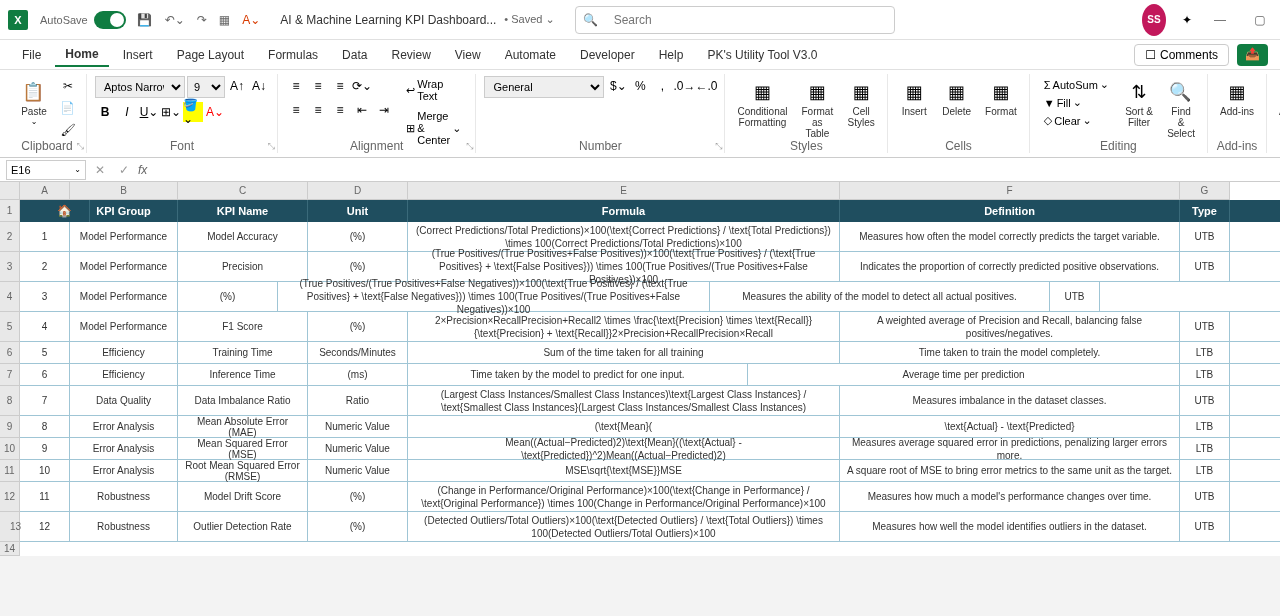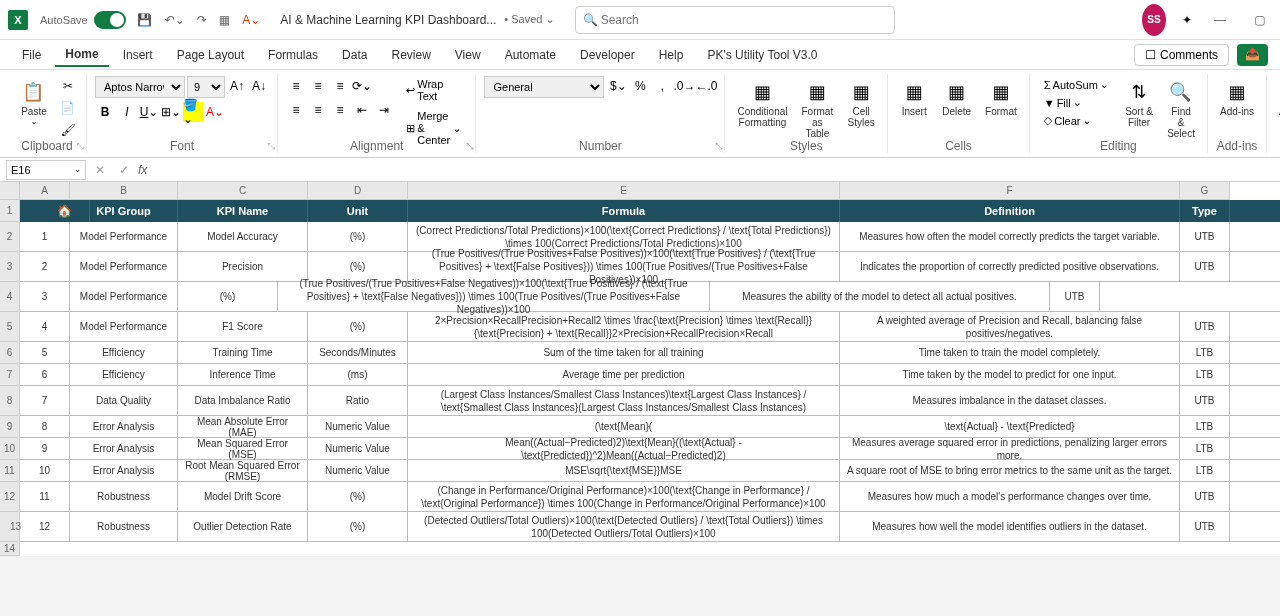--- a/index.html
+++ b/index.html
@@ -7,21 +7,21 @@
     
     .title-bar { height: 40px; background: #fff; display: flex; align-items: center; padding: 0 8px; border-bottom: 1px solid #e0e0e0; }
     .app-icon { width: 20px; height: 20px; background: #107c41; display: flex; align-items: center; justify-content: center; color: white; font-weight: bold; font-size: 11px; border-radius: 2px; }
     .autosave-label { margin-left: 12px; color: #666; font-size: 11px; }
     .toggle { margin-left: 6px; width: 32px; height: 18px; background: #107c41; border-radius: 9px; position: relative; }
     .toggle::after { content: ''; position: absolute; right: 2px; top: 2px; width: 14px; height: 14px; background: white; border-radius: 50%; }
     .title-icon { margin-left: 12px; color: #666; cursor: pointer; }
     .doc-title { margin-left: 20px; color: #333; font-size: 12px; }
     .saved-label { margin-left: 8px; color: #666; font-size: 11px; }
     .search-box { margin-left: 20px; flex: 1; max-width: 320px; height: 28px; border: 1px solid #ccc; border-radius: 4px; display: flex; align-items: center; padding: 0 8px; background: #fff; }
-    .search-box input { border: none; outline: none; flex: 1; margin-left: 2px; font-size: 12px; }
+    .search-box input { border: none; outline: none; flex: 1; margin-left: 15px; font-size: 12px; }
     .title-right { margin-left: auto; display: flex; align-items: center; gap: 16px; }
     .avatar { width: 24px; height: 32px; background: #c2185b; border-radius: 50%; display: flex; align-items: center; justify-content: center; color: white; font-size: 10px; font-weight: bold; }
     .win-btn { width: 24px; text-align: center; color: #666; cursor: pointer; font-size: 12px; }
     
     .ribbon-tabs { height: 30px; background: #fff; display: flex; align-items: center; padding: 0 12px; gap: 4px; border-bottom: 1px solid #e0e0e0; }
     .ribbon-tab { padding: 4px 10px; color: #333; cursor: pointer; font-size: 12px; }
     .ribbon-tab.active { border-bottom: 2px solid #107c41; font-weight: 600; }
     .ribbon-right { margin-left: auto; display: flex; gap: 8px; }
     .comments-btn { border: 1px solid #ccc; padding: 3px 10px; border-radius: 4px; display: flex; align-items: center; gap: 4px; font-size: 12px; }
     .share-btn { background: #107c41; color: white; padding: 3px 8px; border-radius: 4px; font-size: 12px; }
@@ -380,22 +380,22 @@
     <div class="cell center w-d">Seconds/Minutes</div>
     <div class="cell center wrap w-e">Sum of the time taken for all training</div>
     <div class="cell center wrap w-f">Time taken to train the model completely.</div>
     <div class="cell center w-g">LTB</div>
   </div>
         <div class="data-row" style="height: 22px;">
     <div class="cell center w-a">6</div>
     <div class="cell center w-b">Efficiency</div>
     <div class="cell center w-c">Inference Time</div>
     <div class="cell center w-d">(ms)</div>
+    <div class="cell center wrap w-f">Time taken by the model to predict for one input.</div>
     <div class="cell center wrap w-e">Average time per prediction</div>
-    <div class="cell center wrap w-f">Time taken by the model to predict for one input.</div>
     <div class="cell center w-g">LTB</div>
   </div>
         <div class="data-row" style="height: 30px;">
     <div class="cell center w-a">7</div>
     <div class="cell center w-b">Data Quality</div>
     <div class="cell center w-c">Data Imbalance Ratio</div>
     <div class="cell center w-d">Ratio</div>
     <div class="cell center wrap w-e">(Largest Class Instances/Smallest Class Instances)\text{Largest Class Instances} / \text{Smallest Class Instances}(Largest Class Instances/Smallest Class Instances)</div>
     <div class="cell center wrap w-f">Measures imbalance in the dataset classes.</div>
     <div class="cell center w-g">UTB</div>

